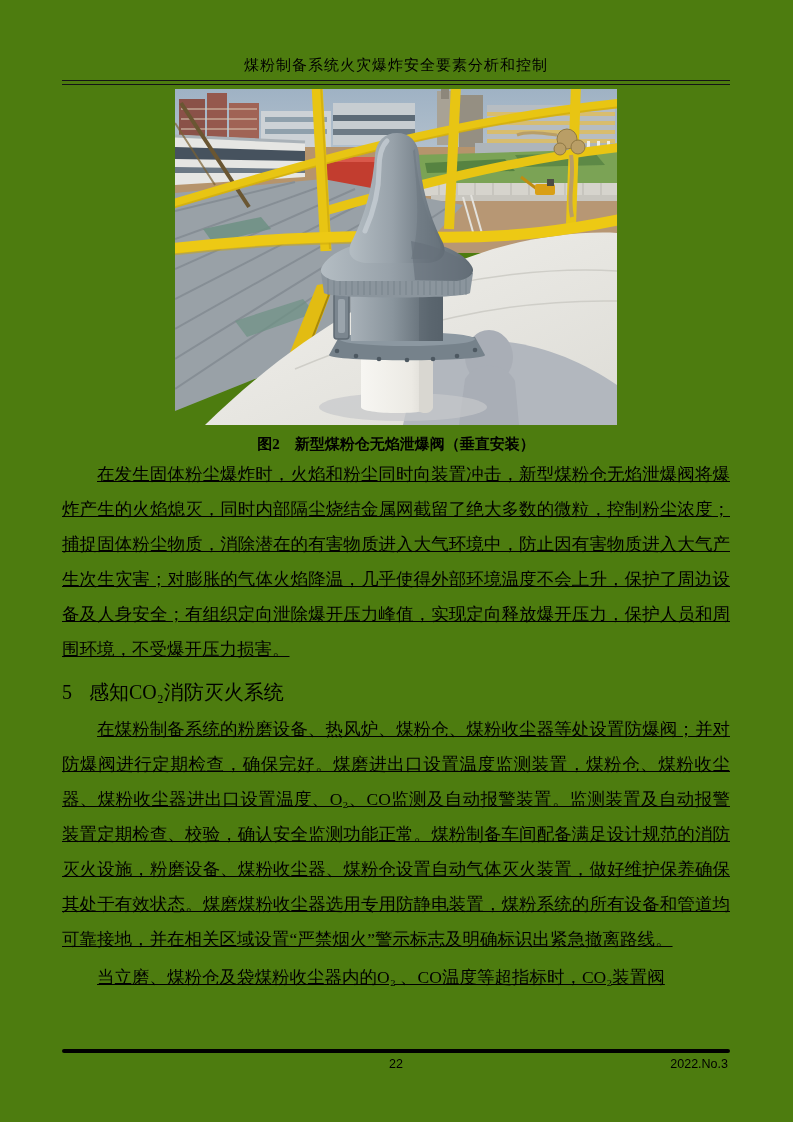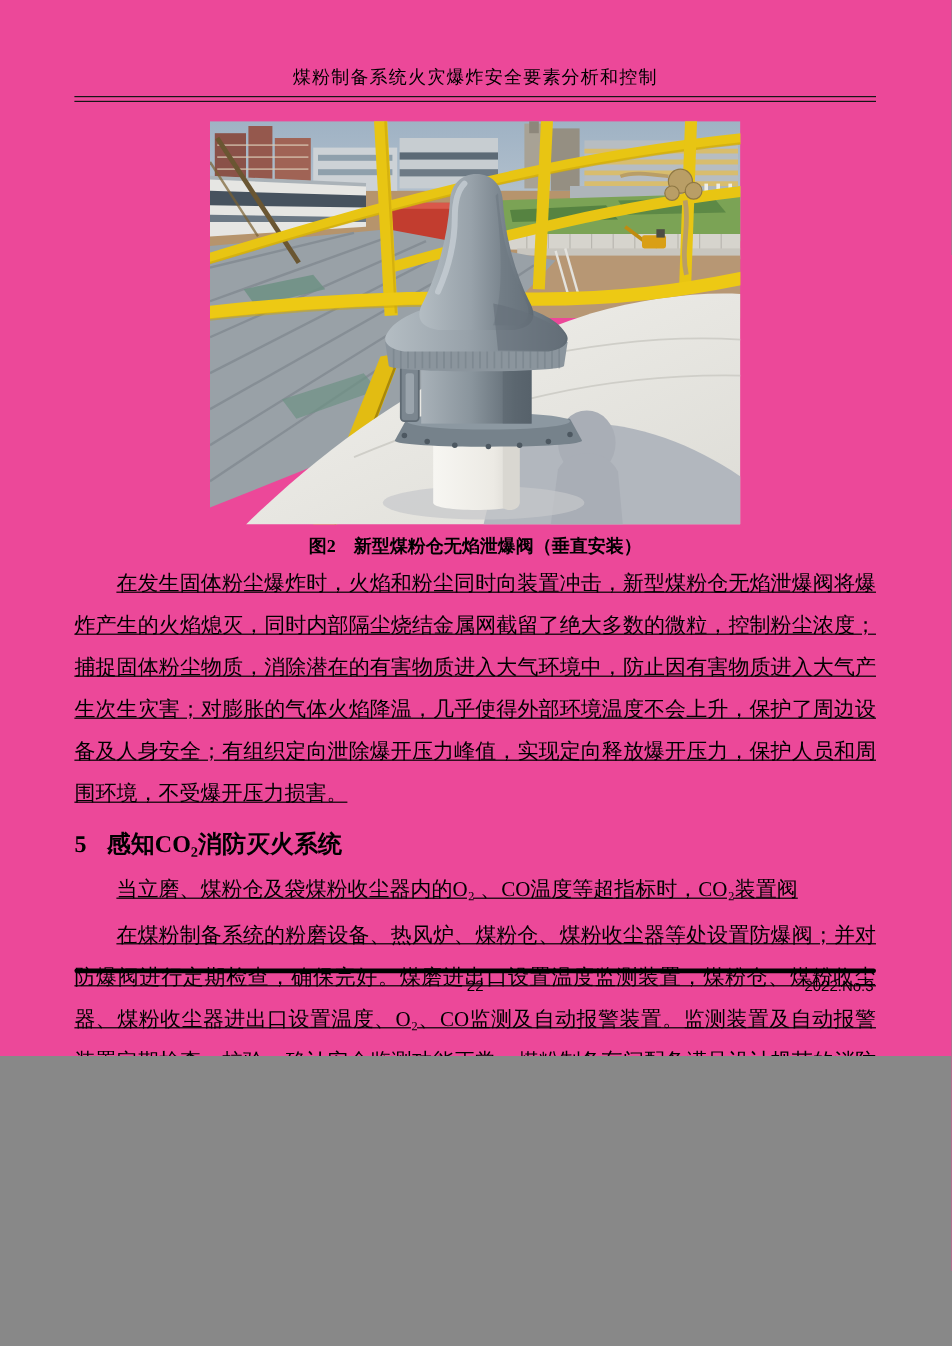--- a/index.html
+++ b/index.html
@@ -1,59 +1,59 @@
 <!DOCTYPE html>
 <html><head>
 <meta charset="utf-8">
 <style>
   html,body{margin:0;padding:0;background:#888;}
   .page{
     position:relative;
-    width:793px;height:880px;
+    width:793px;height:1122px;
     margin:0 auto;
-    background:#ec4899;
+    background:#4d7c0f;
     font-family:"Liberation Serif",serif;
     color:#000;
     overflow:hidden;
   }
   .content{margin:0 63px 0 62px;}
   .running-header{
     padding-top:54px;
     text-align:center;
     font-size:15px;
     letter-spacing:1px;
     line-height:22px;
   }
   .header-rule{
     margin-top:4px;
     height:3px;
     border-top:1.6px solid #151515;
     border-bottom:1.4px solid #151515;
   }
-  figure{margin:16px 0 0 0;padding:0;}
+  figure{margin:4px 0 0 0;padding:0;}
   .photo{display:block;margin:0 auto;}
   figcaption{
     text-align:center;
     font-weight:bold;
     font-size:15px;
     margin-top:9px;
     line-height:20px;
   }
   p.body-para{
     margin:3px 0 0 0;
     font-size:17.5px;
     line-height:35px;
     text-align:justify;
     text-indent:2em;
     text-decoration:underline;
   }
   h2.section-heading{
     margin:11px 0 5px 0;
     font-size:20px;
-    font-weight:bold;
+    font-weight:normal;
     line-height:29px;
   }
   h2.section-heading .sec-num{margin-right:17px;}
   .footer{
     position:absolute;
     left:62px;right:63px;bottom:0;
     height:73px;
   }
   .footer-rule{
     height:4px;
@@ -259,23 +259,23 @@
       </svg>
       <figcaption>图2　新型煤粉仓无焰泄爆阀（垂直安装）</figcaption>
     </figure>
 
     <p class="body-para">在发生固体粉尘爆炸时，火焰和粉尘同时向装置冲击，新型煤粉仓无焰泄爆阀将爆炸产生的火焰熄灭，同时内部隔尘烧结金属网截留了绝大多数的微粒，控制粉尘浓度；捕捉固体粉尘物质，消除潜在的有害物质进入大气环境中，防止因有害物质进入大气产生次生灾害；对膨胀的气体火焰降温，几乎使得外部环境温度不会上升，保护了周边设备及人身安全；有组织定向泄除爆开压力峰值，实现定向释放爆开压力，保护人员和周围环境，不受爆开压力损害。</p>
 
     <h2 class="section-heading">
       <span class="sec-num">5</span><span>感知CO₂消防灭火系统</span>
     </h2>
 
+    <p class="body-para">在煤粉制备系统的粉磨设备、热风炉、煤粉仓、煤粉收尘器等处设置防爆阀；并对防爆阀进行定期检查，确保完好。煤磨进出口设置温度监测装置，煤粉仓、煤粉收尘器、煤粉收尘器进出口设置温度、O₂、CO监测及自动报警装置。监测装置及自动报警装置定期检查、校验，确认安全监测功能正常。煤粉制备车间配备满足设计规范的消防灭火设施，粉磨设备、煤粉收尘器、煤粉仓设置自动气体灭火装置，做好维护保养确保其处于有效状态。煤磨煤粉收尘器选用专用防静电装置，煤粉系统的所有设备和管道均可靠接地，并在相关区域设置“严禁烟火”警示标志及明确标识出紧急撤离路线。</p>
+
     <p class="body-para">当立磨、煤粉仓及袋煤粉收尘器内的O₂ 、CO温度等超指标时，CO₂装置阀</p>
-
-    <p class="body-para">在煤粉制备系统的粉磨设备、热风炉、煤粉仓、煤粉收尘器等处设置防爆阀；并对防爆阀进行定期检查，确保完好。煤磨进出口设置温度监测装置，煤粉仓、煤粉收尘器、煤粉收尘器进出口设置温度、O₂、CO监测及自动报警装置。监测装置及自动报警装置定期检查、校验，确认安全监测功能正常。煤粉制备车间配备满足设计规范的消防灭火设施，粉磨设备、煤粉收尘器、煤粉仓设置自动气体灭火装置，做好维护保养确保其处于有效状态。煤磨煤粉收尘器选用专用防静电装置，煤粉系统的所有设备和管道均可靠接地，并在相关区域设置“严禁烟火”警示标志及明确标识出紧急撤离路线。</p>
 
   </div>
 
   <div class="footer">
     <div class="footer-rule"></div>
     <div class="footer-row">
       <span class="footer-page">22</span>
       <span class="footer-issue">2022.No.3</span>
     </div>
   </div>

